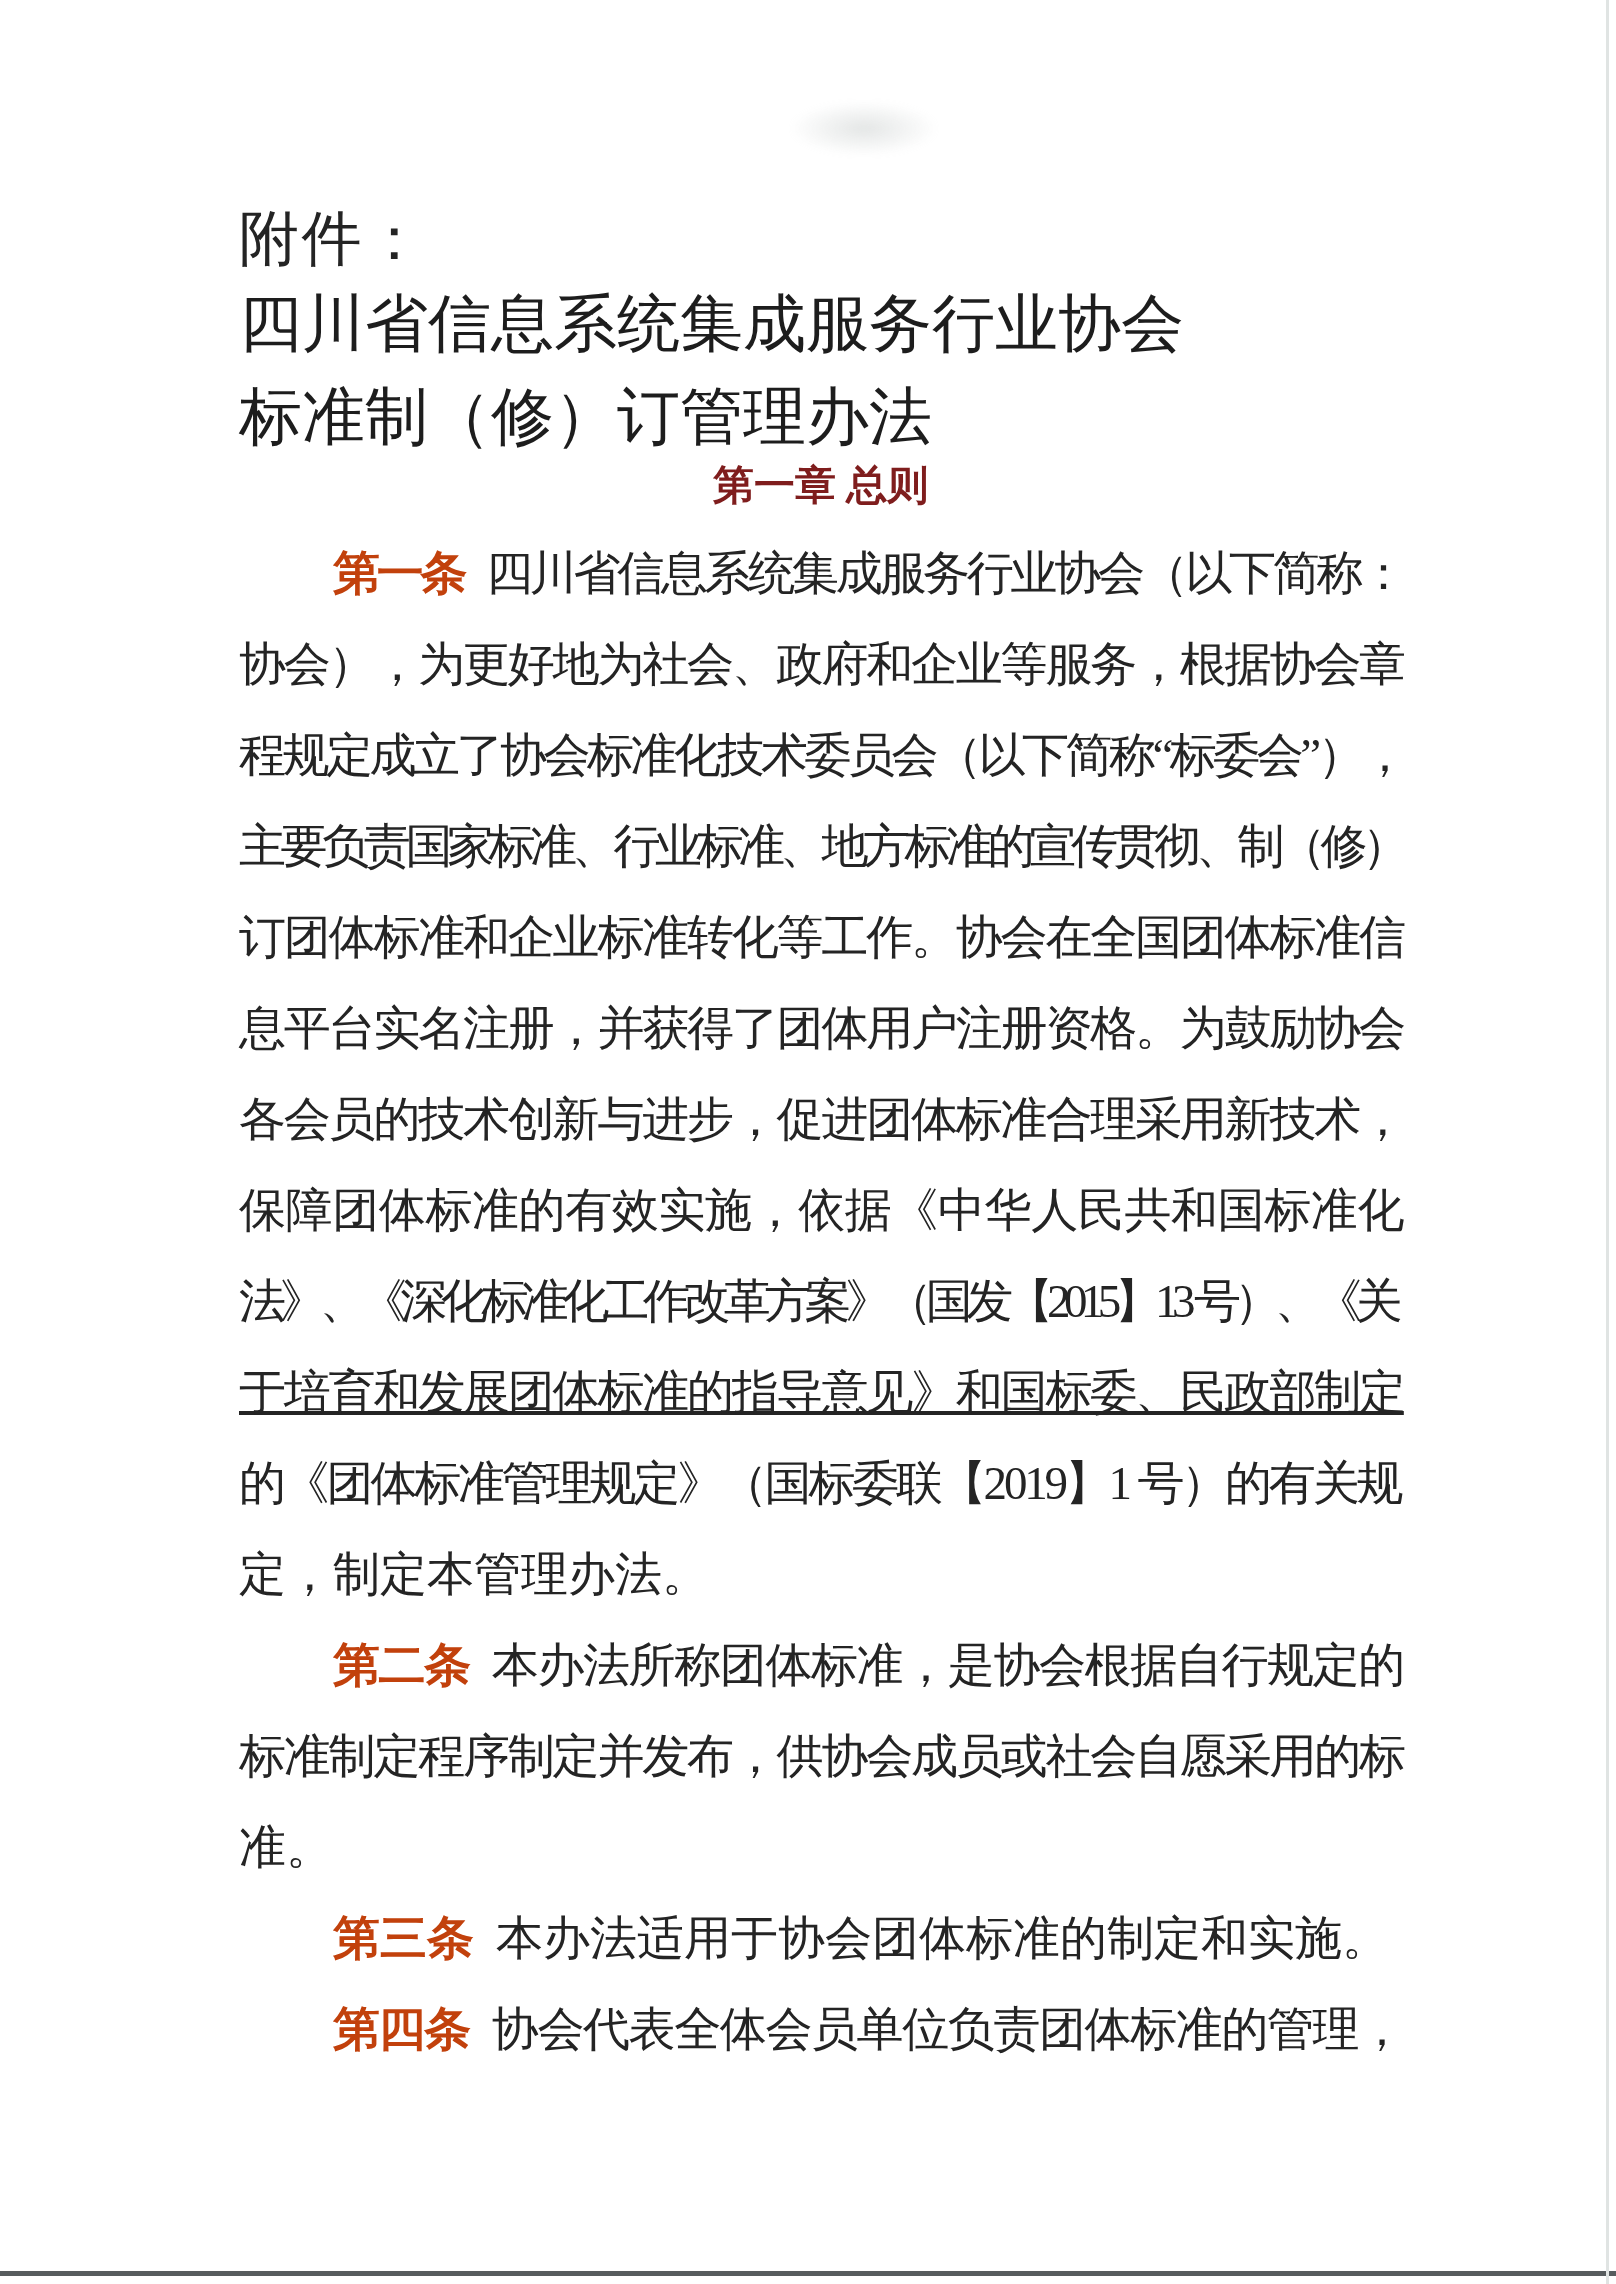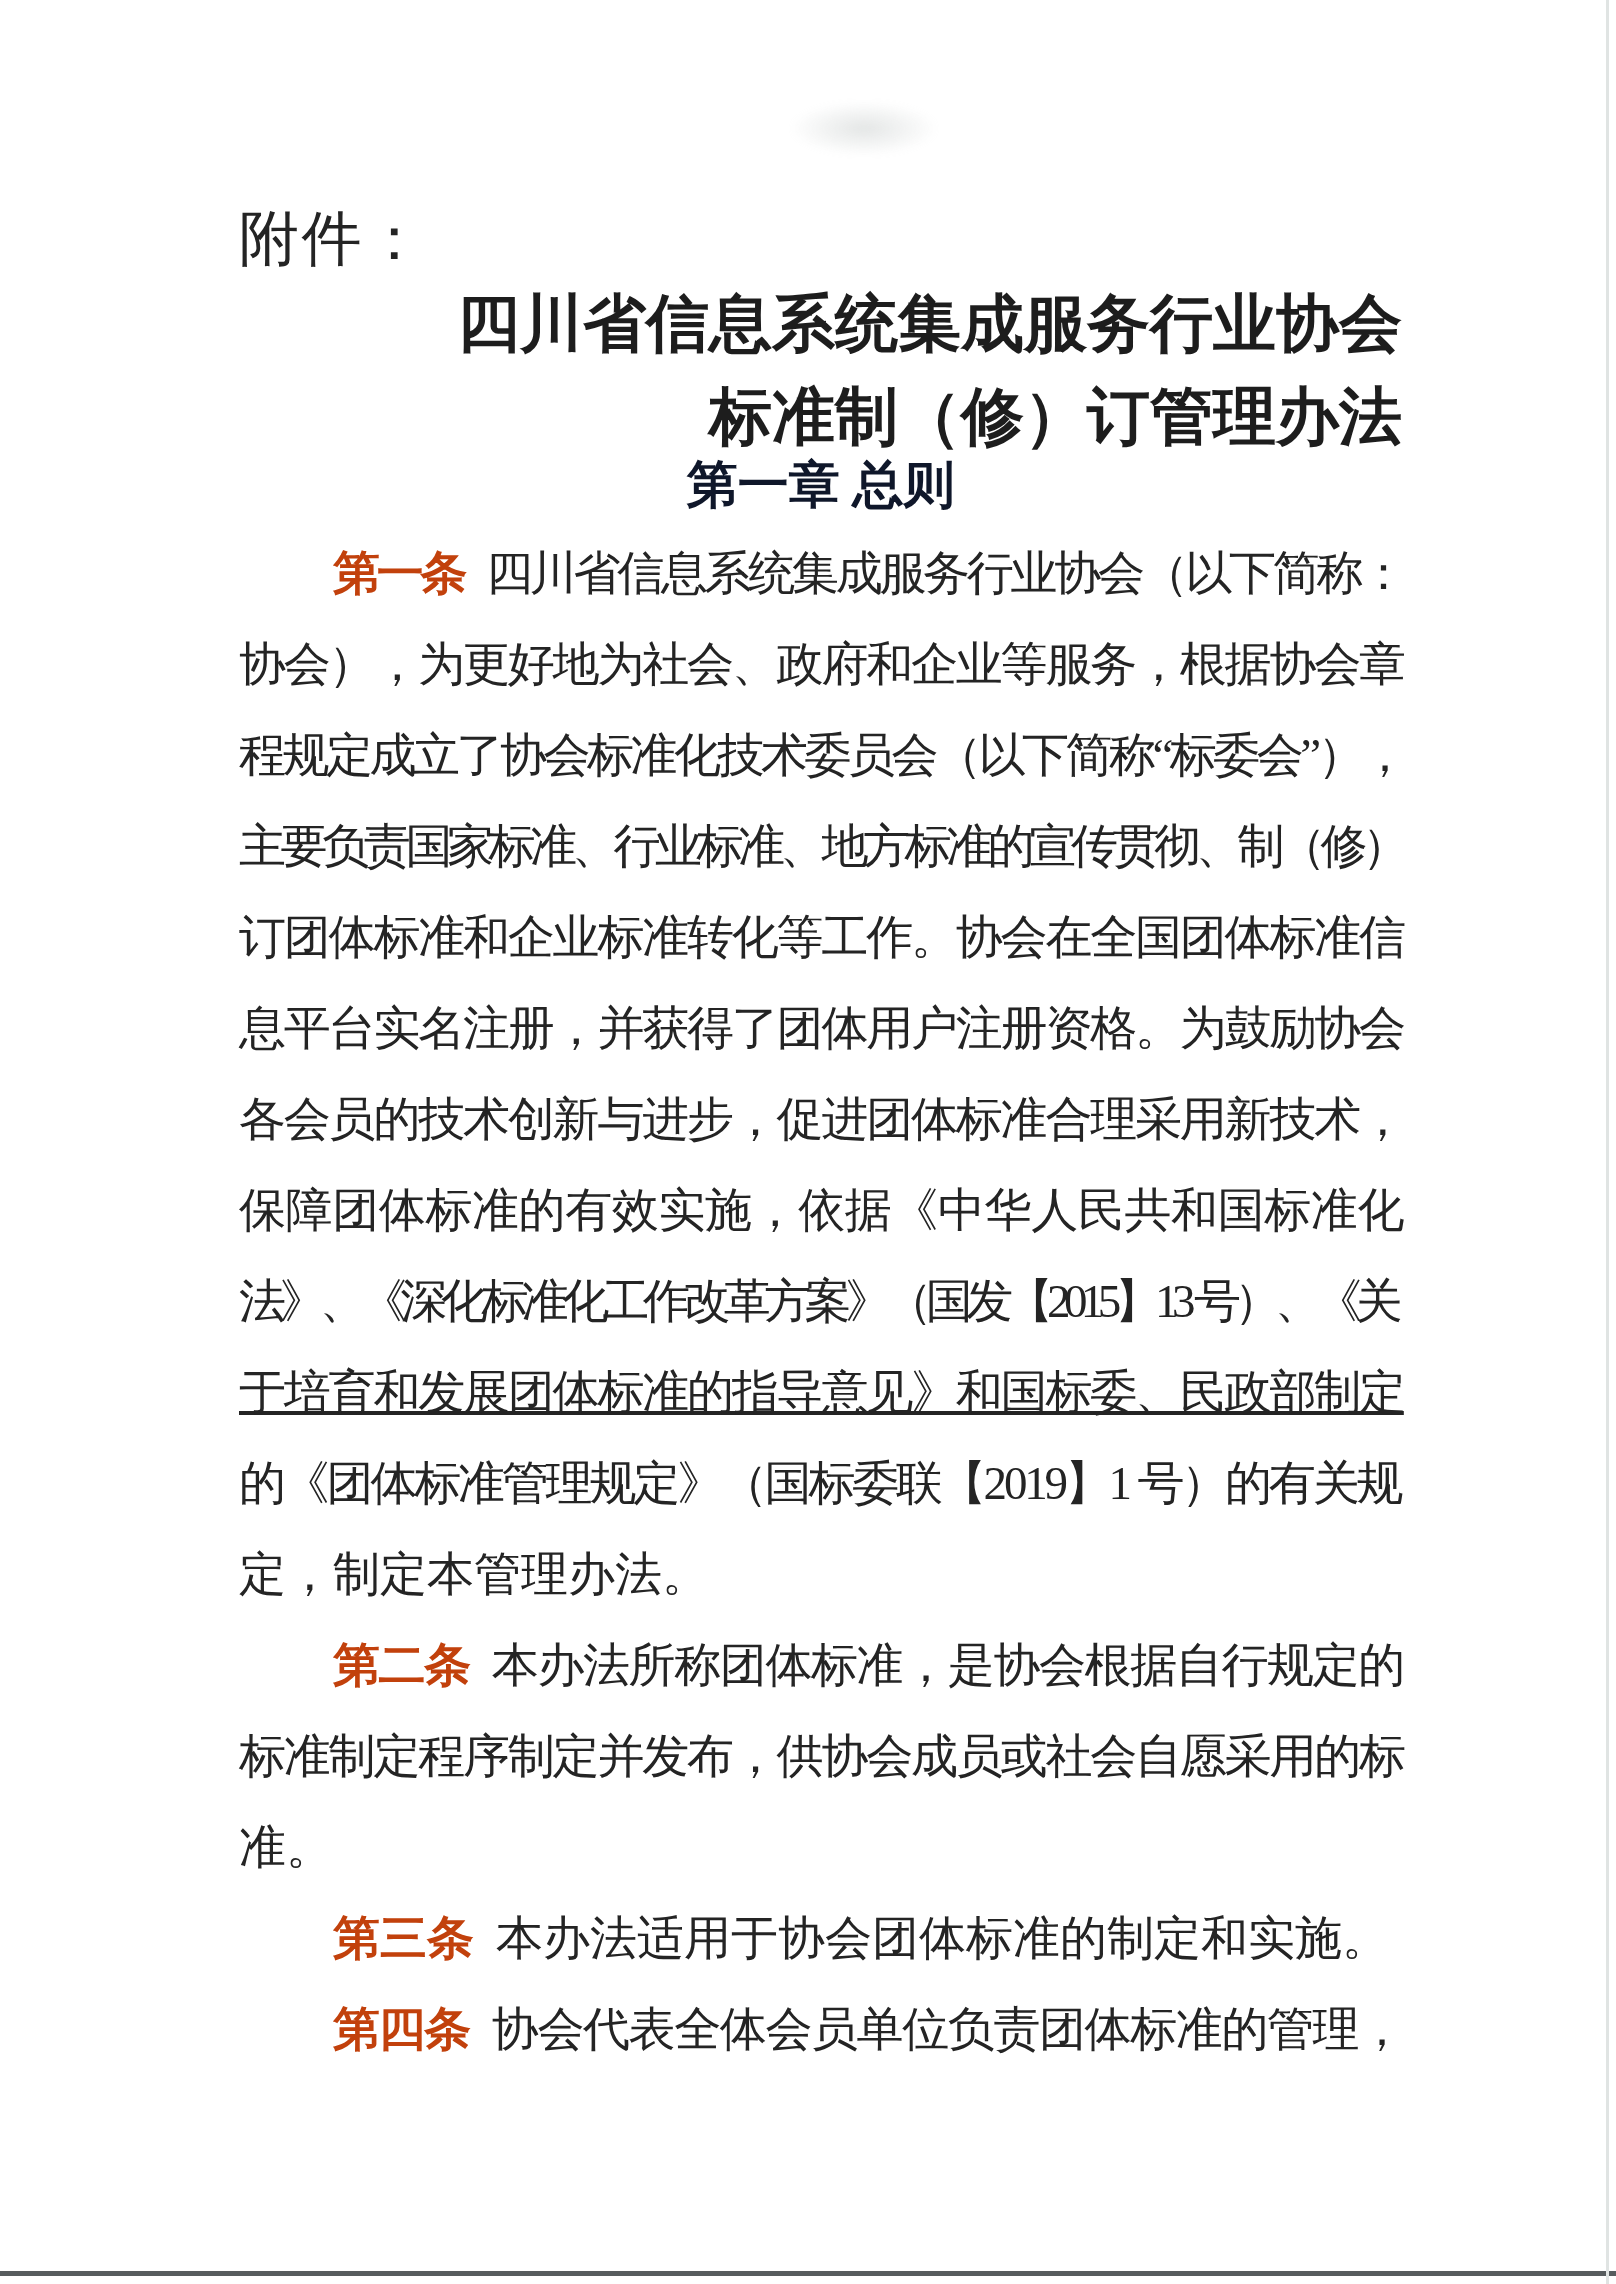--- a/index.html
+++ b/index.html
@@ -18,29 +18,29 @@
     filter:blur(3.9px);
     opacity:0.45;
   }
   .attachment{
     position:absolute;left:239px;top:203px;
     font-size:60px;line-height:73px;
     letter-spacing:2.6px;
   }
   .title{
     position:absolute;left:239px;top:278px;width:1163px;
-    margin:0;text-align:right;
-    font-size:63px;line-height:93px;font-weight:700;
+    margin:0;text-align:left;
+    font-size:63px;line-height:93px;font-weight:400;
     color:#1d1d1d;
   }
   .chapter{
     position:absolute;left:239px;top:451px;width:1163px;
     text-align:center;
-    font-size:51px;line-height:69px;font-weight:700;
-    color:#0f172a;
+    font-size:41px;line-height:69px;font-weight:700;
+    color:#7f1d1d;
   }
   .body{
     position:absolute;left:239px;top:528px;width:1163px;
     font-size:47px;
   }
   .line{
     height:91px;line-height:91px;
     white-space:nowrap;
     overflow:visible;
   }

